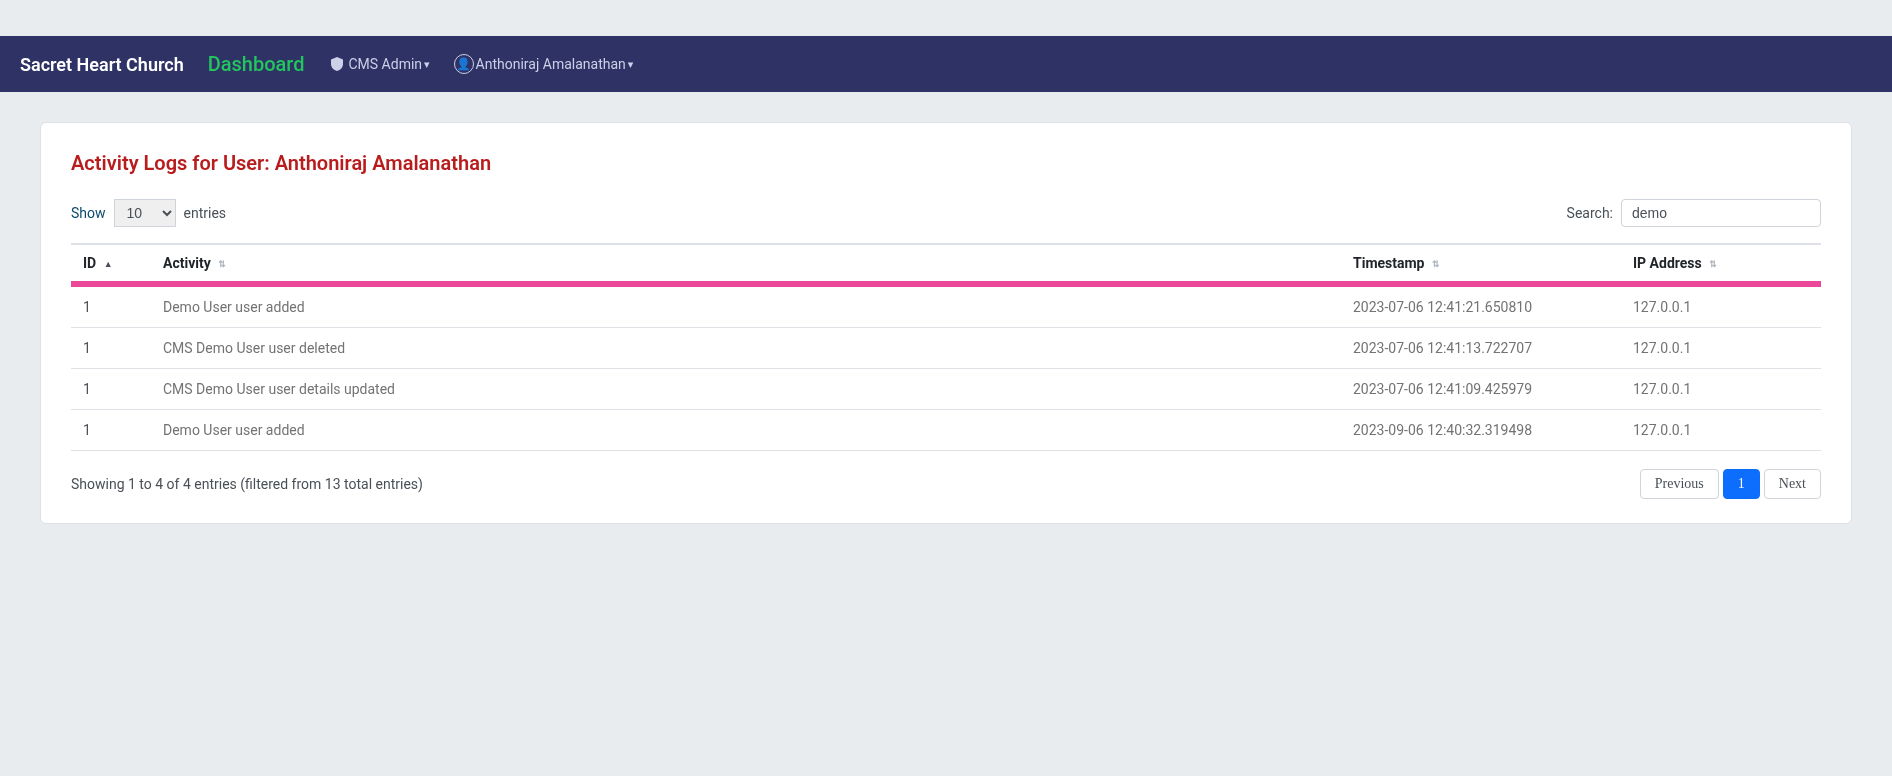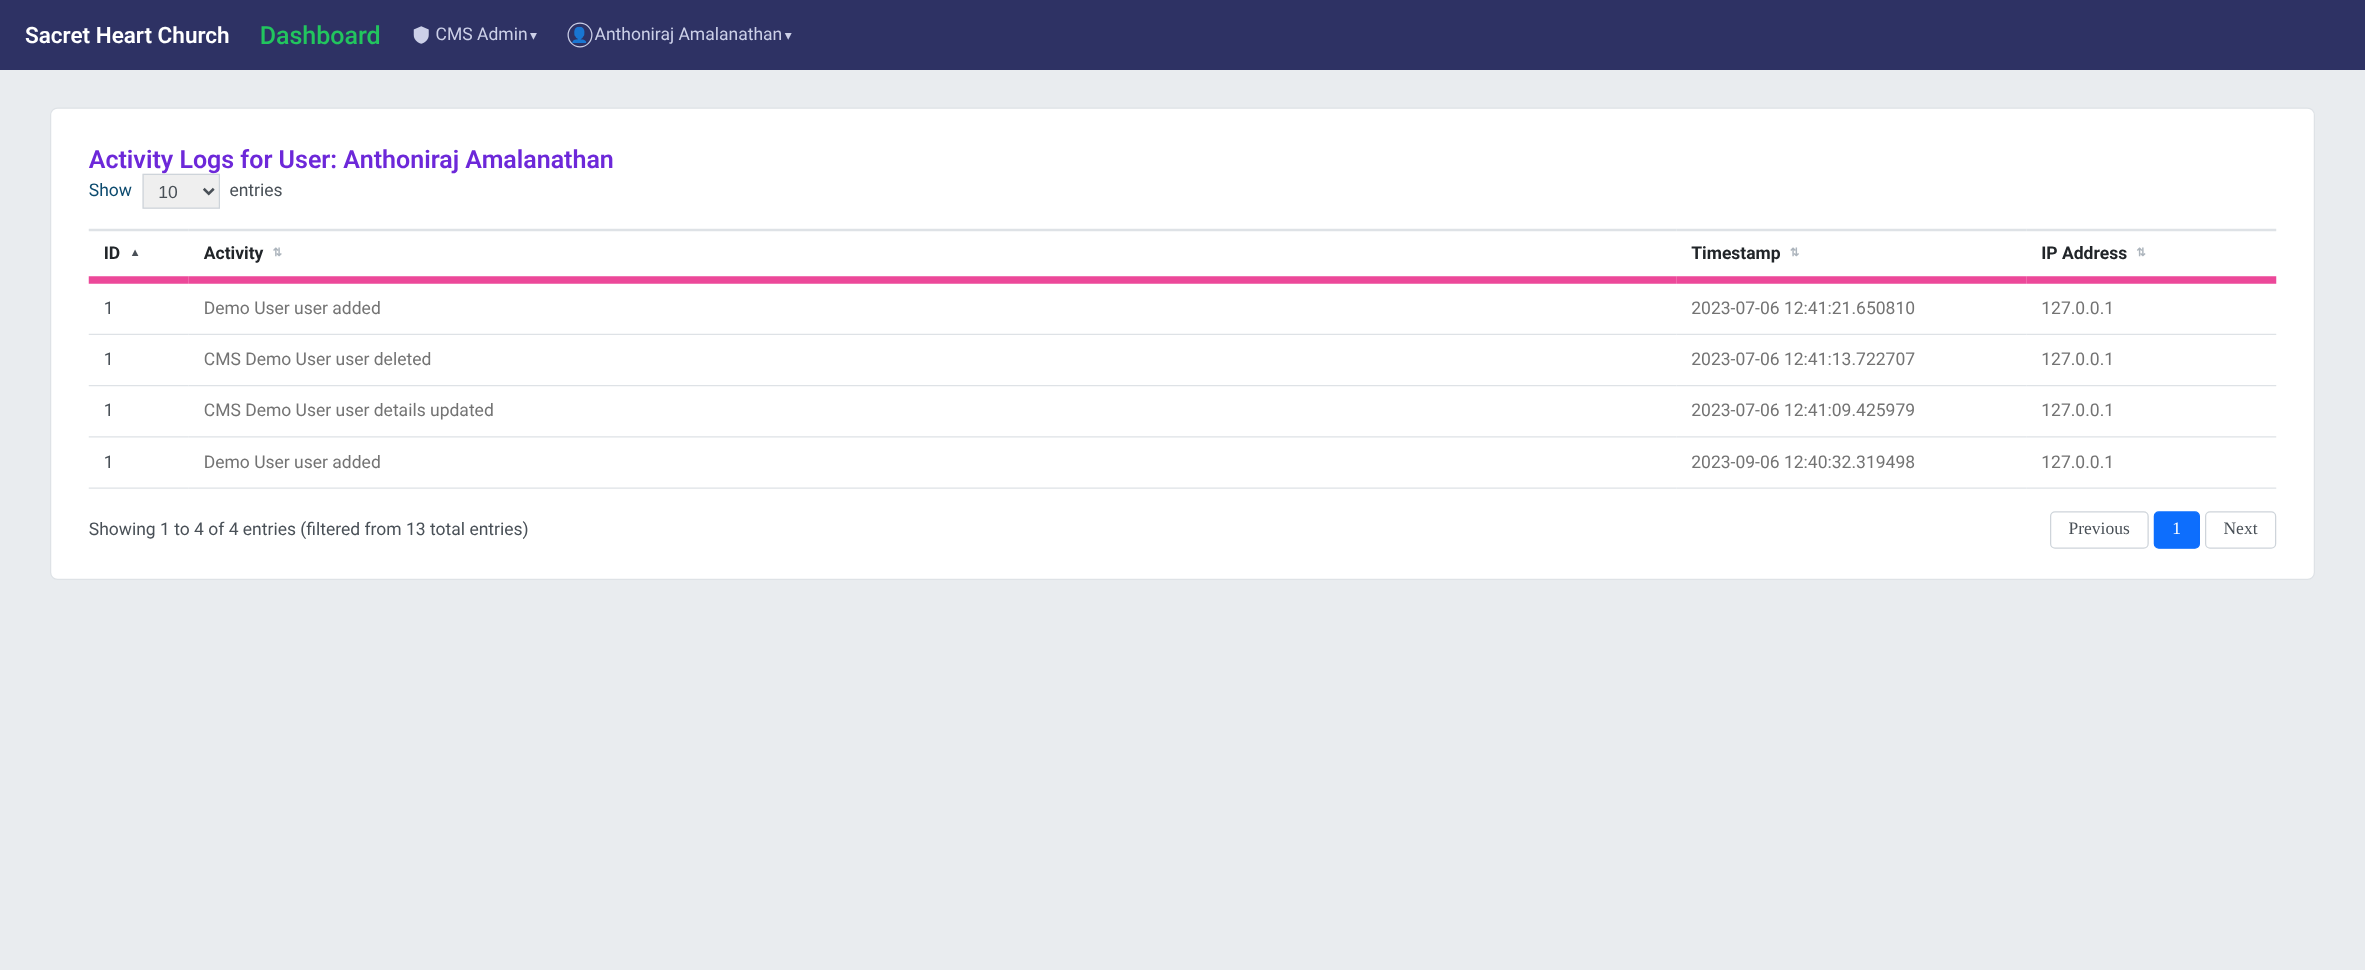--- a/index.html
+++ b/index.html
@@ -11,20 +11,21 @@
     }
 
     
     .navbar {
       background: #2e3264;
       display: flex;
       align-items: center;
       padding: 0 20px;
       height: 56px;
       gap: 24px;
+      margin-top: 36px;
     }
     .navbar-brand {
       color: #fff;
       font-size: 18px;
       font-weight: 600;
       white-space: nowrap;
     }
     .navbar-link {
       color: #22c55e;
       font-size: 20px;
@@ -69,21 +70,22 @@
     .card {
       background: #fff;
       border: 1px solid #dee2e6;
       border-radius: 6px;
       padding: 28px 30px 24px;
     }
 
     .card-title {
       font-size: 20px;
       font-weight: 600;
-      color: #6d28d9;
+      color: #b91c1c;
+      margin-bottom: 24px;
     }
 
     
     .controls-row {
       display: flex;
       align-items: center;
       justify-content: space-between;
       margin-bottom: 16px;
     }
     .show-entries {
@@ -223,20 +225,24 @@
     <div class="controls-row">
       <div class="show-entries">
         <span class="show-label">Show</span>
         <select class="entries-select">
           <option>10</option>
           <option>25</option>
           <option>50</option>
           <option>100</option>
         </select>
         <span class="entries-label">entries</span>
+      </div>
+      <div class="search-row">
+        <label class="search-label">Search:</label>
+        <input class="search-input" type="text" value="demo" style="">
       </div>
     </div>
 
     <table>
       <thead>
         <tr>
           <th style="width:80px;">
             ID
             <span class="sort-icon">
               <span class="up">▲</span>

